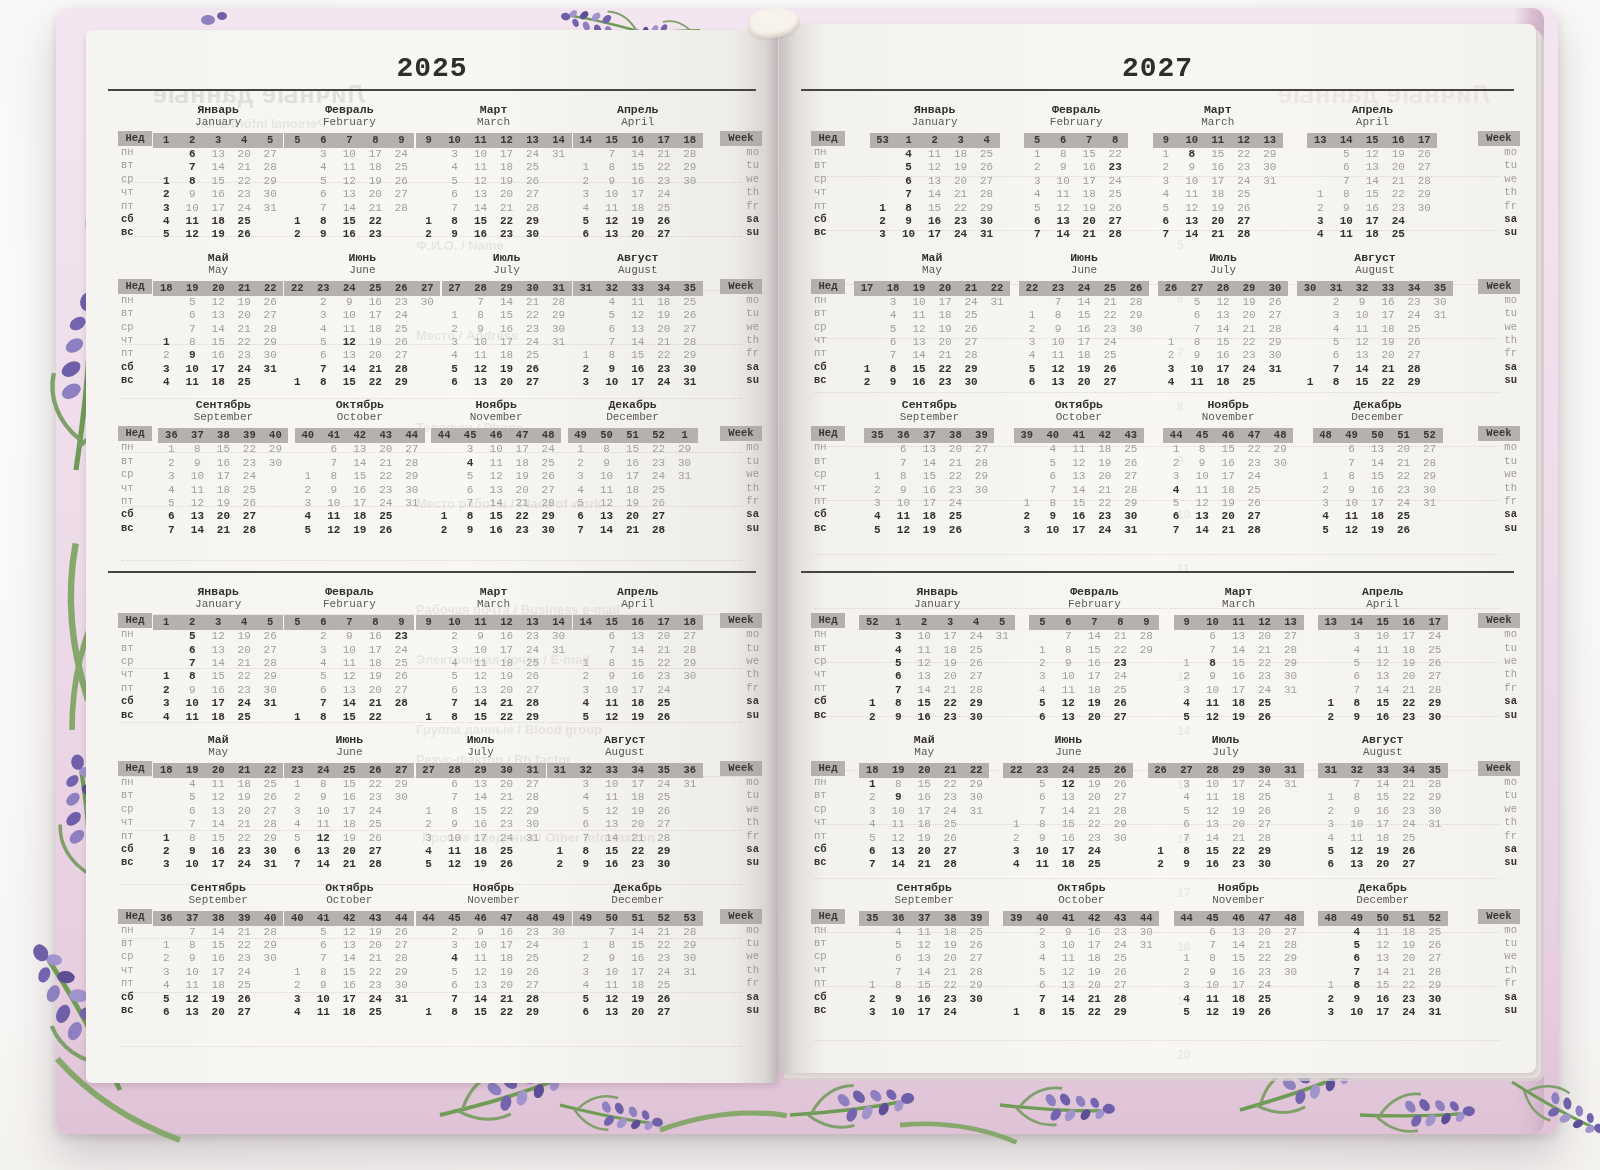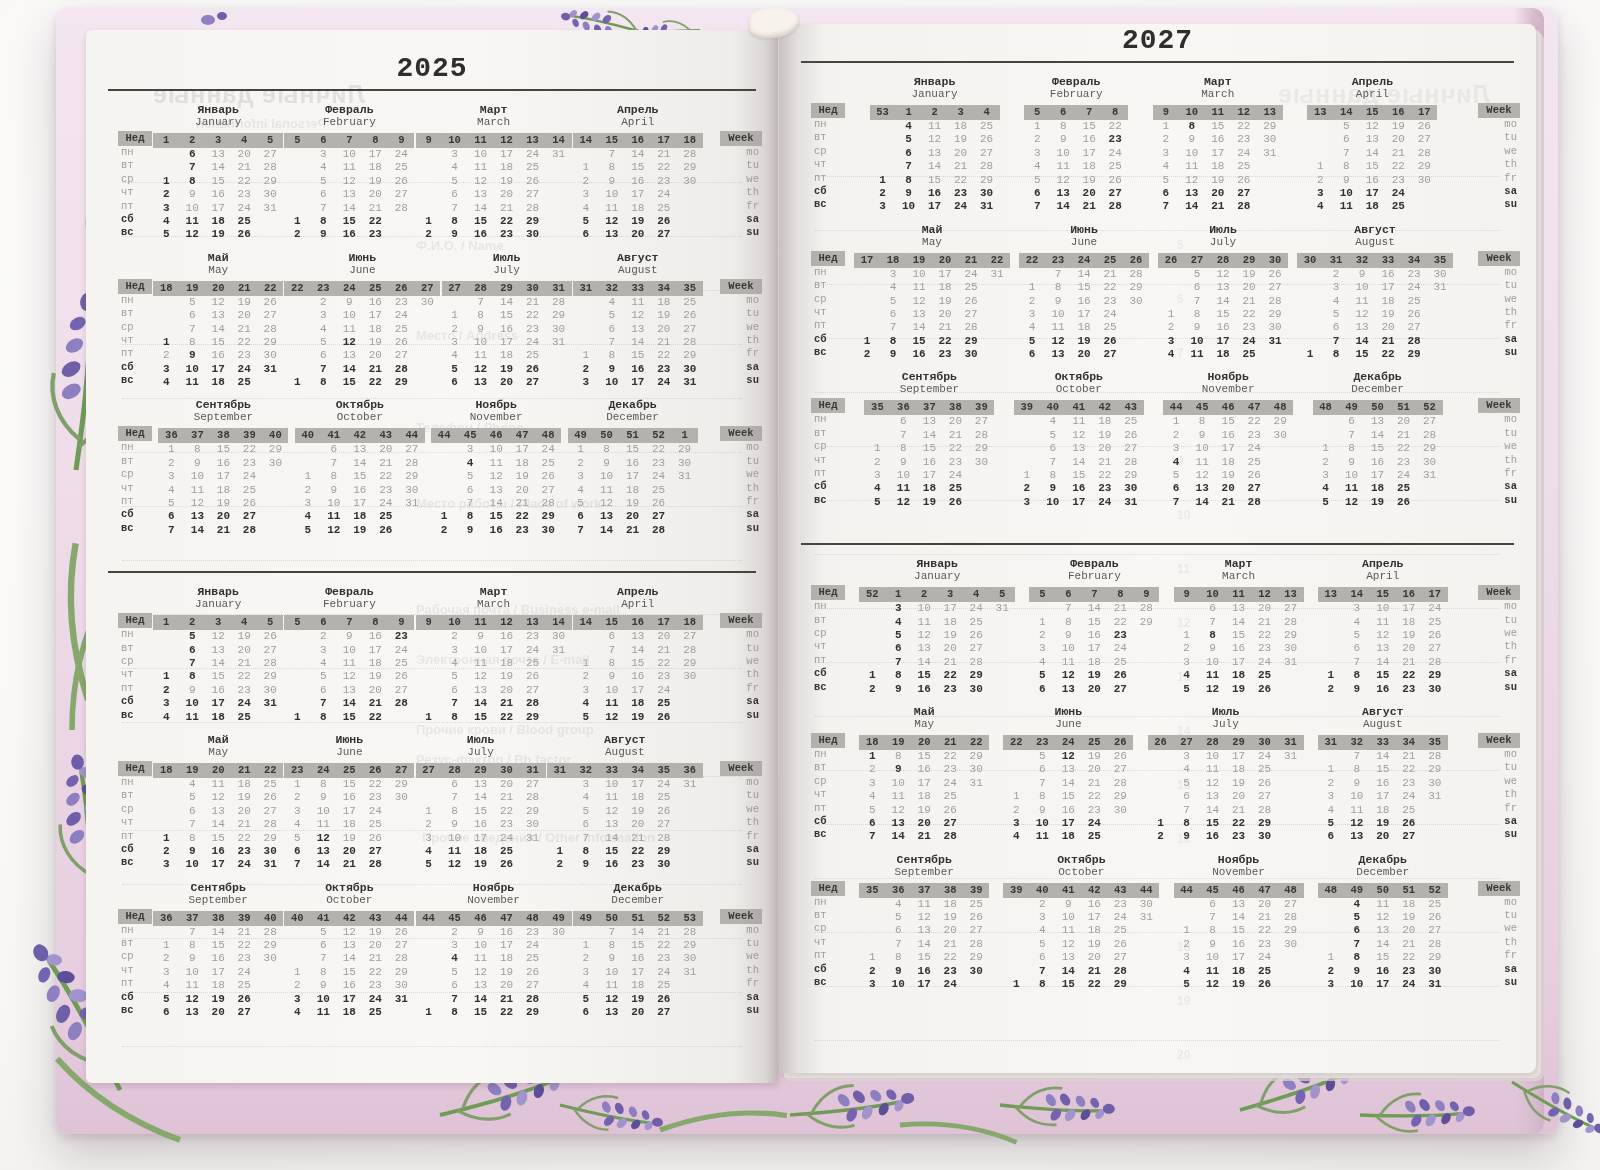--- a/index.html
+++ b/index.html
@@ -20,21 +20,21 @@
   .page{position:absolute;z-index:2;background:var(--pagebg);overflow:hidden;}
   .page-left{left:86px;top:30px;width:692px;height:1053px;border-radius:6px 2px 2px 6px;
     background:linear-gradient(90deg,#f5f4f1 0%,#f8f7f4 55%,#efedea 93%,#e2dfdb 100%);
     box-shadow:0 3px 6px rgba(90,60,80,.18);}
   .page-right{left:779px;top:24px;width:757px;height:1049px;border-radius:2px 8px 8px 2px;
     background:linear-gradient(90deg,#e6e4e0 0%,#f3f2ef 6%,#f8f7f4 50%,#f4f2ef 100%);
     box-shadow:2px 3px 6px rgba(90,60,80,.18), 5px 5px 0 rgba(236,233,229,.9), 8px 8px 0 rgba(222,218,212,.7);}
   .ghost-layer{position:absolute;inset:0;z-index:1;}
   .page-content{position:relative;z-index:2;padding:0 14px;}
   .page-left .page-content{padding-top:22px;}
-  .page-right .page-content{}
+  .page-right .page-content{padding-top:28px;}
   
   .g-title{position:absolute;font-weight:bold;transform:scaleX(-1);color:rgba(55,48,66,.11);
     white-space:nowrap;}
   .g-title.ru{font-size:25px;letter-spacing:1px;}
   .g-title.en{font-size:13px;color:rgba(55,48,66,.085);}
   .g-line{position:absolute;left:36px;right:36px;border-top:1px dotted rgba(110,95,110,.20);height:0;}
   .g-field{position:absolute;font-size:13px;font-weight:bold;color:rgba(70,60,88,.095);white-space:nowrap;}
   .g-num{position:absolute;font-size:12px;font-weight:bold;color:rgba(60,50,82,.07);}
   
   :root{--cw:26px;--rh:13.4px;--hh:15px;--mh:30px;
@@ -144,21 +144,21 @@
         <div class="g-line" style="top: 854px;"></div>
         <div class="g-line" style="top: 908px;"></div>
         <div class="g-line" style="top: 962px;"></div>
         <div class="g-line" style="top: 1016px;"></div>
         <span class="g-field" style="left: 330px; top: 208px;">Ф.И.О. / Name</span>
         <span class="g-field" style="left: 330px; top: 298px;">Место / Address</span>
         <span class="g-field" style="left: 330px; top: 390px;">Телефон / Phone</span>
         <span class="g-field" style="left: 330px; top: 466px;">Место работы / Place of work</span>
         <span class="g-field" style="left: 330px; top: 572px;">Рабочая почта / Business e-mail</span>
         <span class="g-field" style="left: 330px; top: 622px;">Электронная почта / E-mail</span>
-        <span class="g-field" style="left: 330px; top: 692px;">Прочие крови / Blood group</span>
+        <span class="g-field" style="left: 330px; top: 692px;">Группа данные / Blood group</span>
         <span class="g-field" style="left: 330px; top: 722px;">Резус-фактор / Rh factor</span>
         <span class="g-field" style="left: 330px; top: 800px; margin-left: 6px;">Прочие сведения / Other information</span>
       </div>
     <div class="page-content" id="page-left-content">
         <div class="year-section">
           <div class="year-title">2025</div>
           <div class="year-rule"></div>
           <div class="q-row">
             <div class="side-col ru">
               <div class="m-head-spacer"></div>

